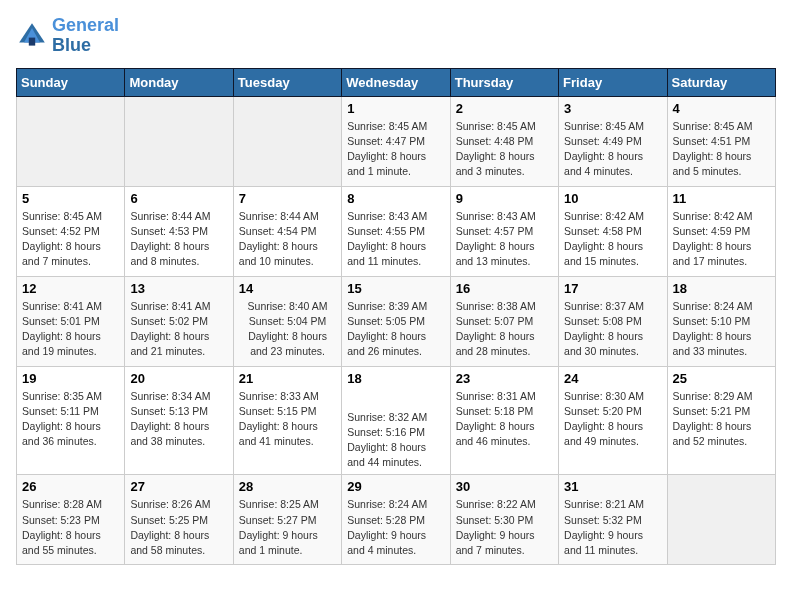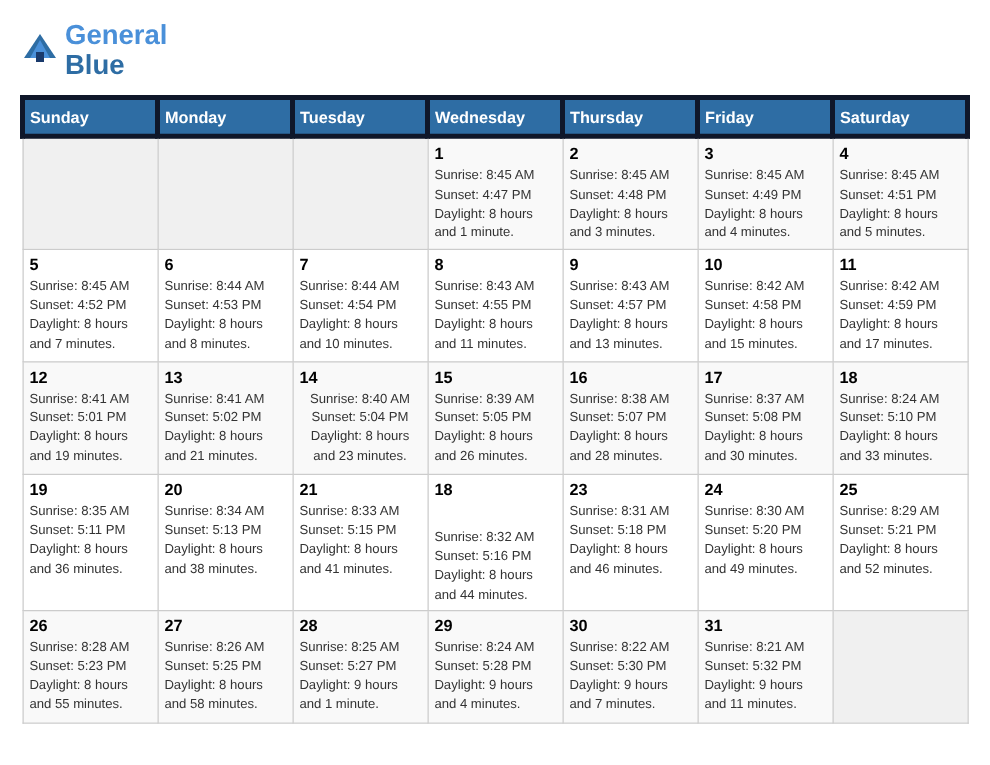--- a/index.html
+++ b/index.html
@@ -15,21 +15,21 @@
       justify-content: space-between;
       align-items: flex-start;
       margin-bottom: 12px;
     }
     .logo {
       display: flex;
       align-items: center;
       gap: 4px;
     }
     .logo-text {
-      font-size: 22px;
+      font-size: 18px;
       font-weight: bold;
       color: #1a3a6b;
       line-height: 1.1;
     }
     .logo-text span {
       color: #4a90d9;
     }
     .logo-icon {
       width: 32px;
       height: 32px;
@@ -53,21 +53,21 @@
       border-collapse: collapse;
       font-size: 11px;
     }
     thead th {
       background-color: #2e6da4;
       color: #fff;
       padding: 6px 4px;
       text-align: left;
       font-size: 13px;
       font-weight: bold;
-      border: 4px solid #0f172a;
+      border: 1px solid #0f172a;
     }
     tbody td {
       border: 1px solid #ccc;
       vertical-align: top;
       padding: 4px 5px;
       width: 108px;
       min-height: 80px;
       height: 90px;
     }
     .day-number {

